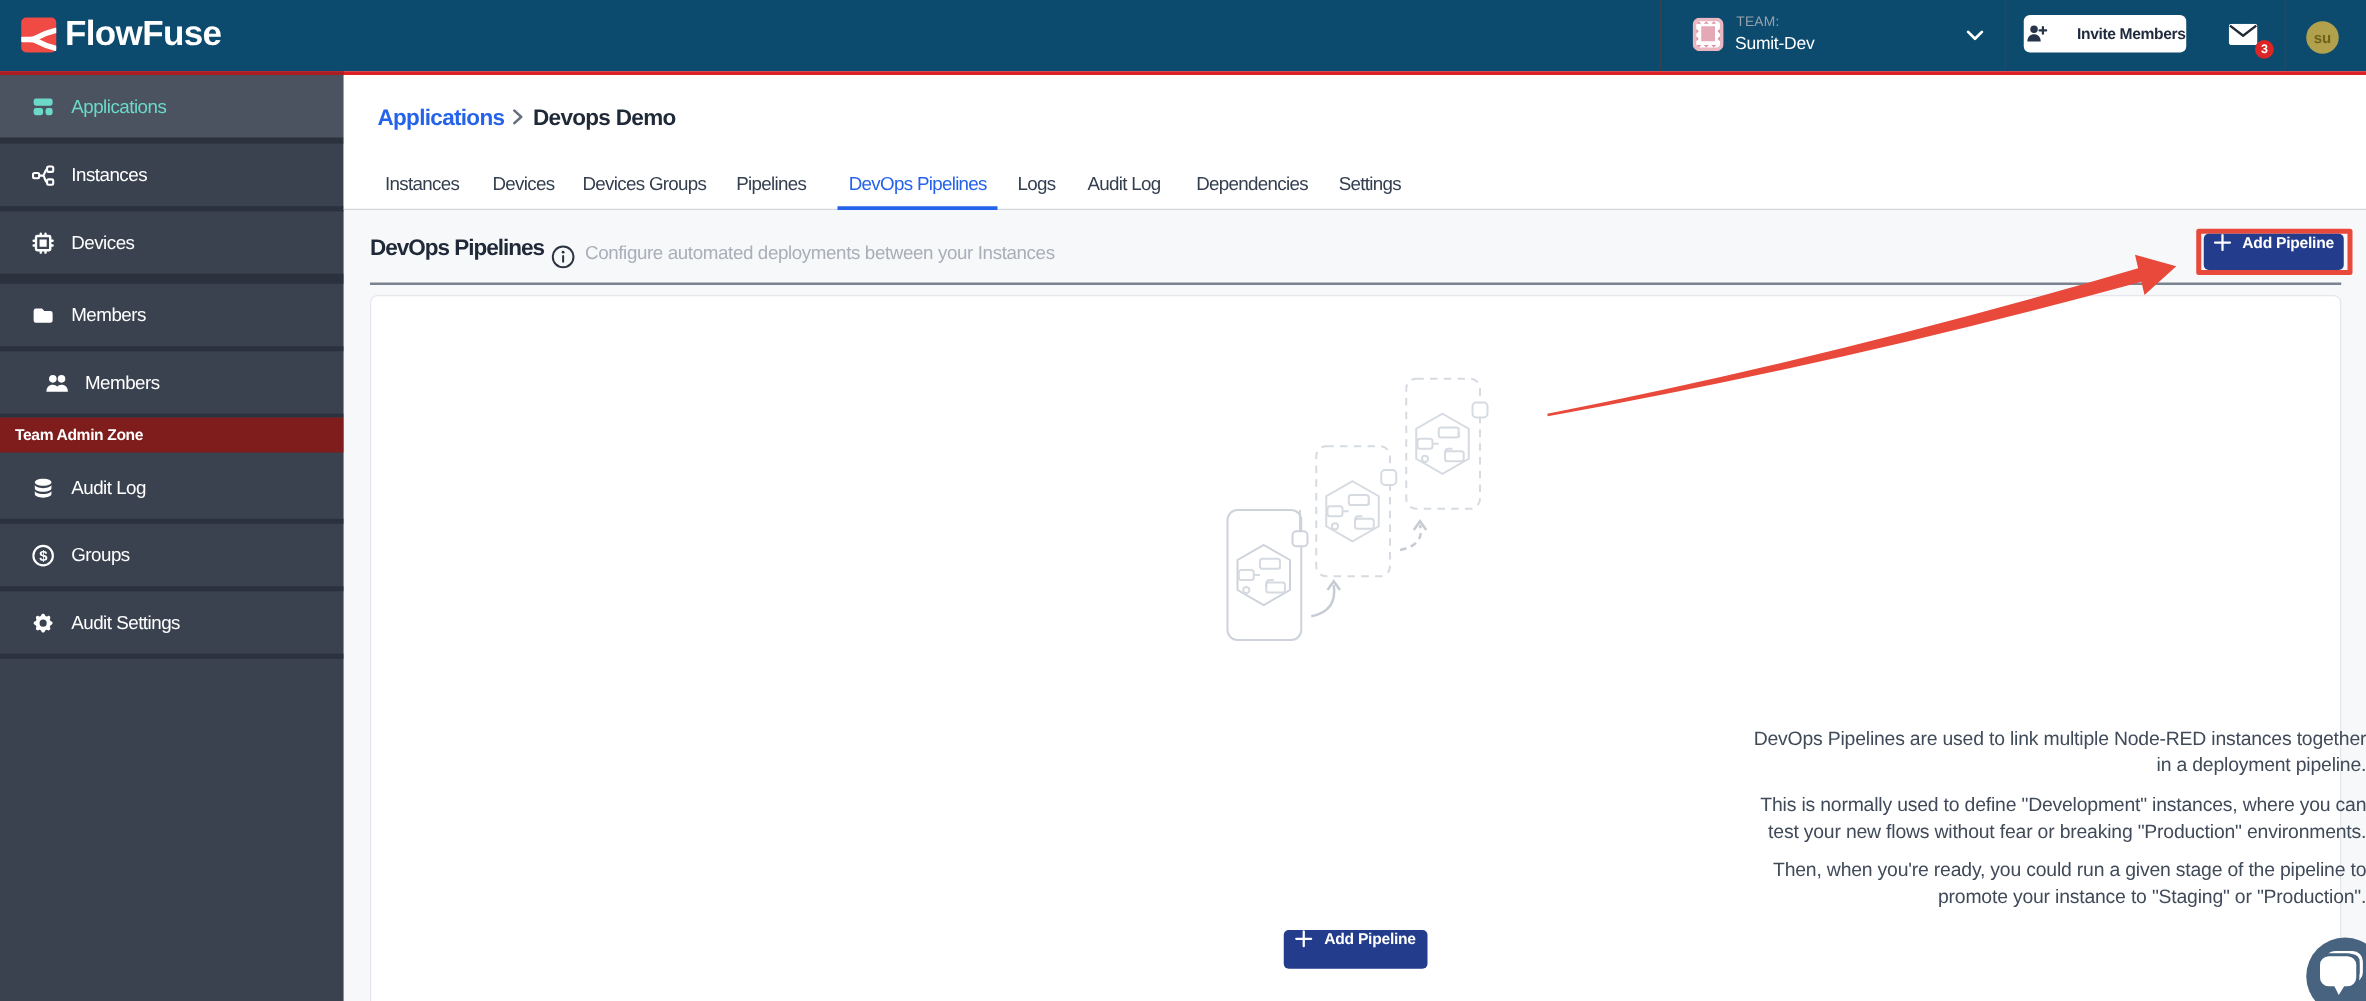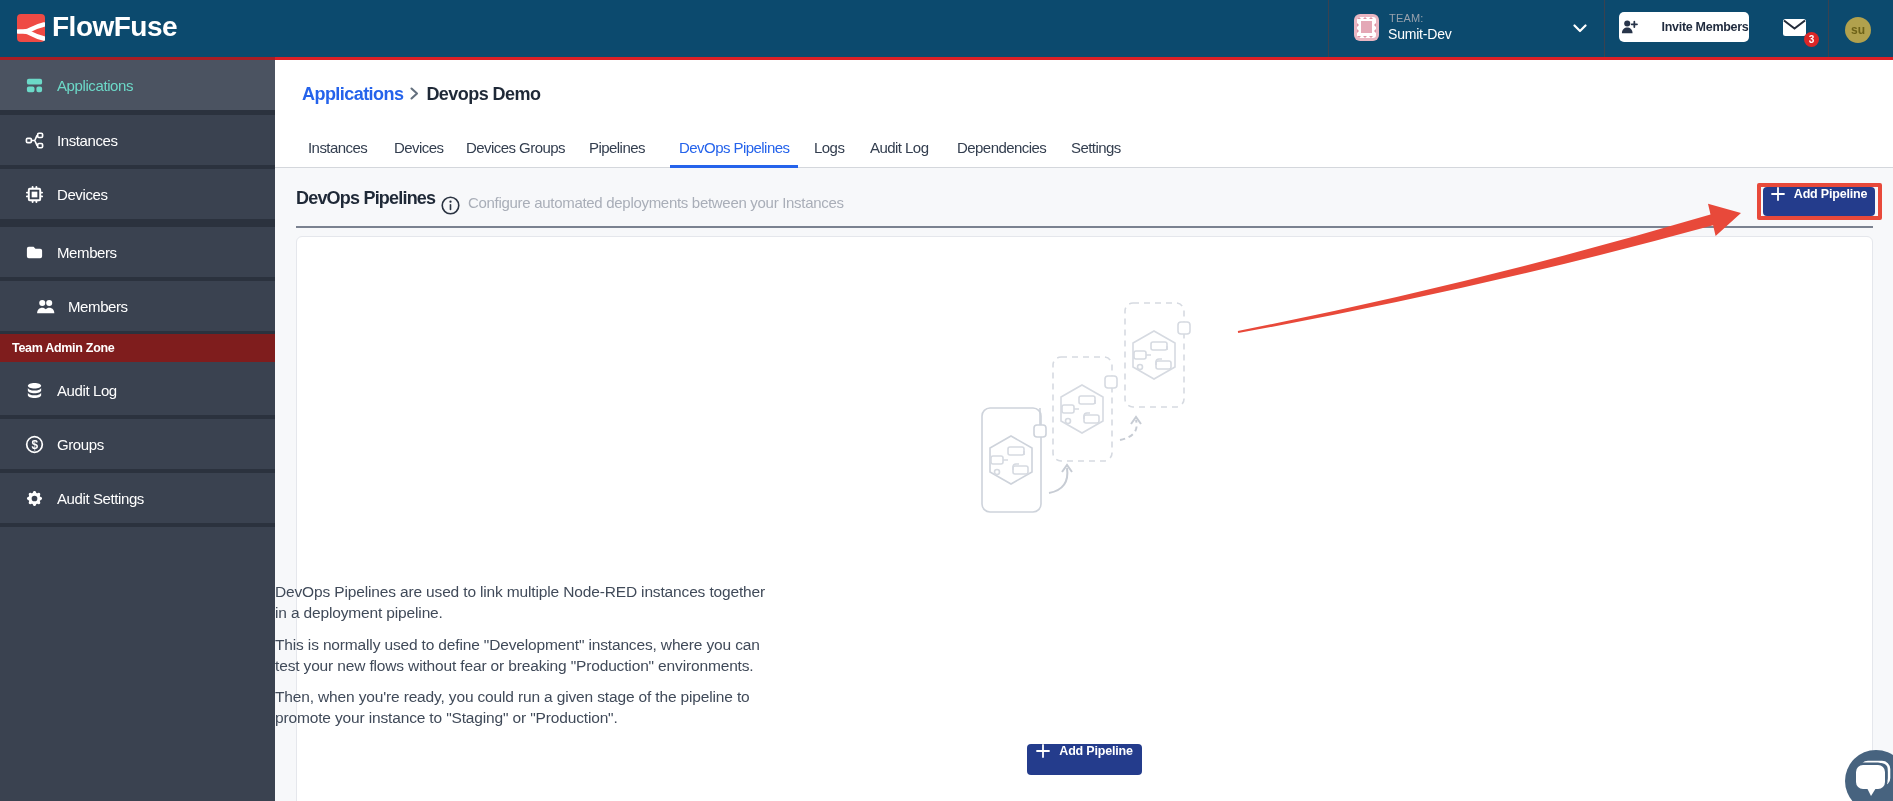--- a/index.html
+++ b/index.html
@@ -44,21 +44,21 @@
   .tab.active { color:#2563eb; border-bottom:3px solid #2563eb; }
 
   .sechead { position:absolute; left:21px; top:128px; font-size:18px; font-weight:bold; color:#1f2937; letter-spacing:-0.8px; }
   .sechead-desc { position:absolute; left:193px; top:134px; font-size:15px; color:#a9aeb8; letter-spacing:-0.3px; }
   #secdivider { position:absolute; left:21px; top:166px; width:1577px; height:2px; background:#7b8290; }
 
   #card { position:absolute; left:21px; top:176px; width:1577px; height:610px; background:#fff;
     border:1px solid #e5e7ec; border-radius:6px; }
 
   .h1 { position:absolute; left:0; top:477px; width:1618px; text-align:center; font-size:22px; font-weight:bold; color:#243049; letter-spacing:-1px; }
-  .para { position:absolute; width:1618px; text-align:left; font-size:15.5px; color:#404a59; line-height:21px; letter-spacing:-0.15px; }
+  .para { position:absolute; width:1618px; text-align:right; font-size:15.5px; color:#404a59; line-height:21px; letter-spacing:-0.15px; }
   .btn-add { position:absolute; background:#243c8c; color:#fff; border-radius:4px; display:flex; 
     justify-content:center; gap:9px; font-size:12.5px; font-weight:bold; letter-spacing:-0.2px; }
   #btn-bottom { left:752px; top:684px; width:115px; height:31px; }
   #btn-top { left:1488px; top:127px; width:112px; height:29px; }
   #redrect { position:absolute; left:1482px; top:123px; width:125px; height:37px; border:4px solid #e8493a; border-radius:2px; }
 
   #chat { position:absolute; left:1570px; top:690px; width:62px; height:62px; border-radius:50%; background:#47637f; }
 </style>
 </head>
 <body>

